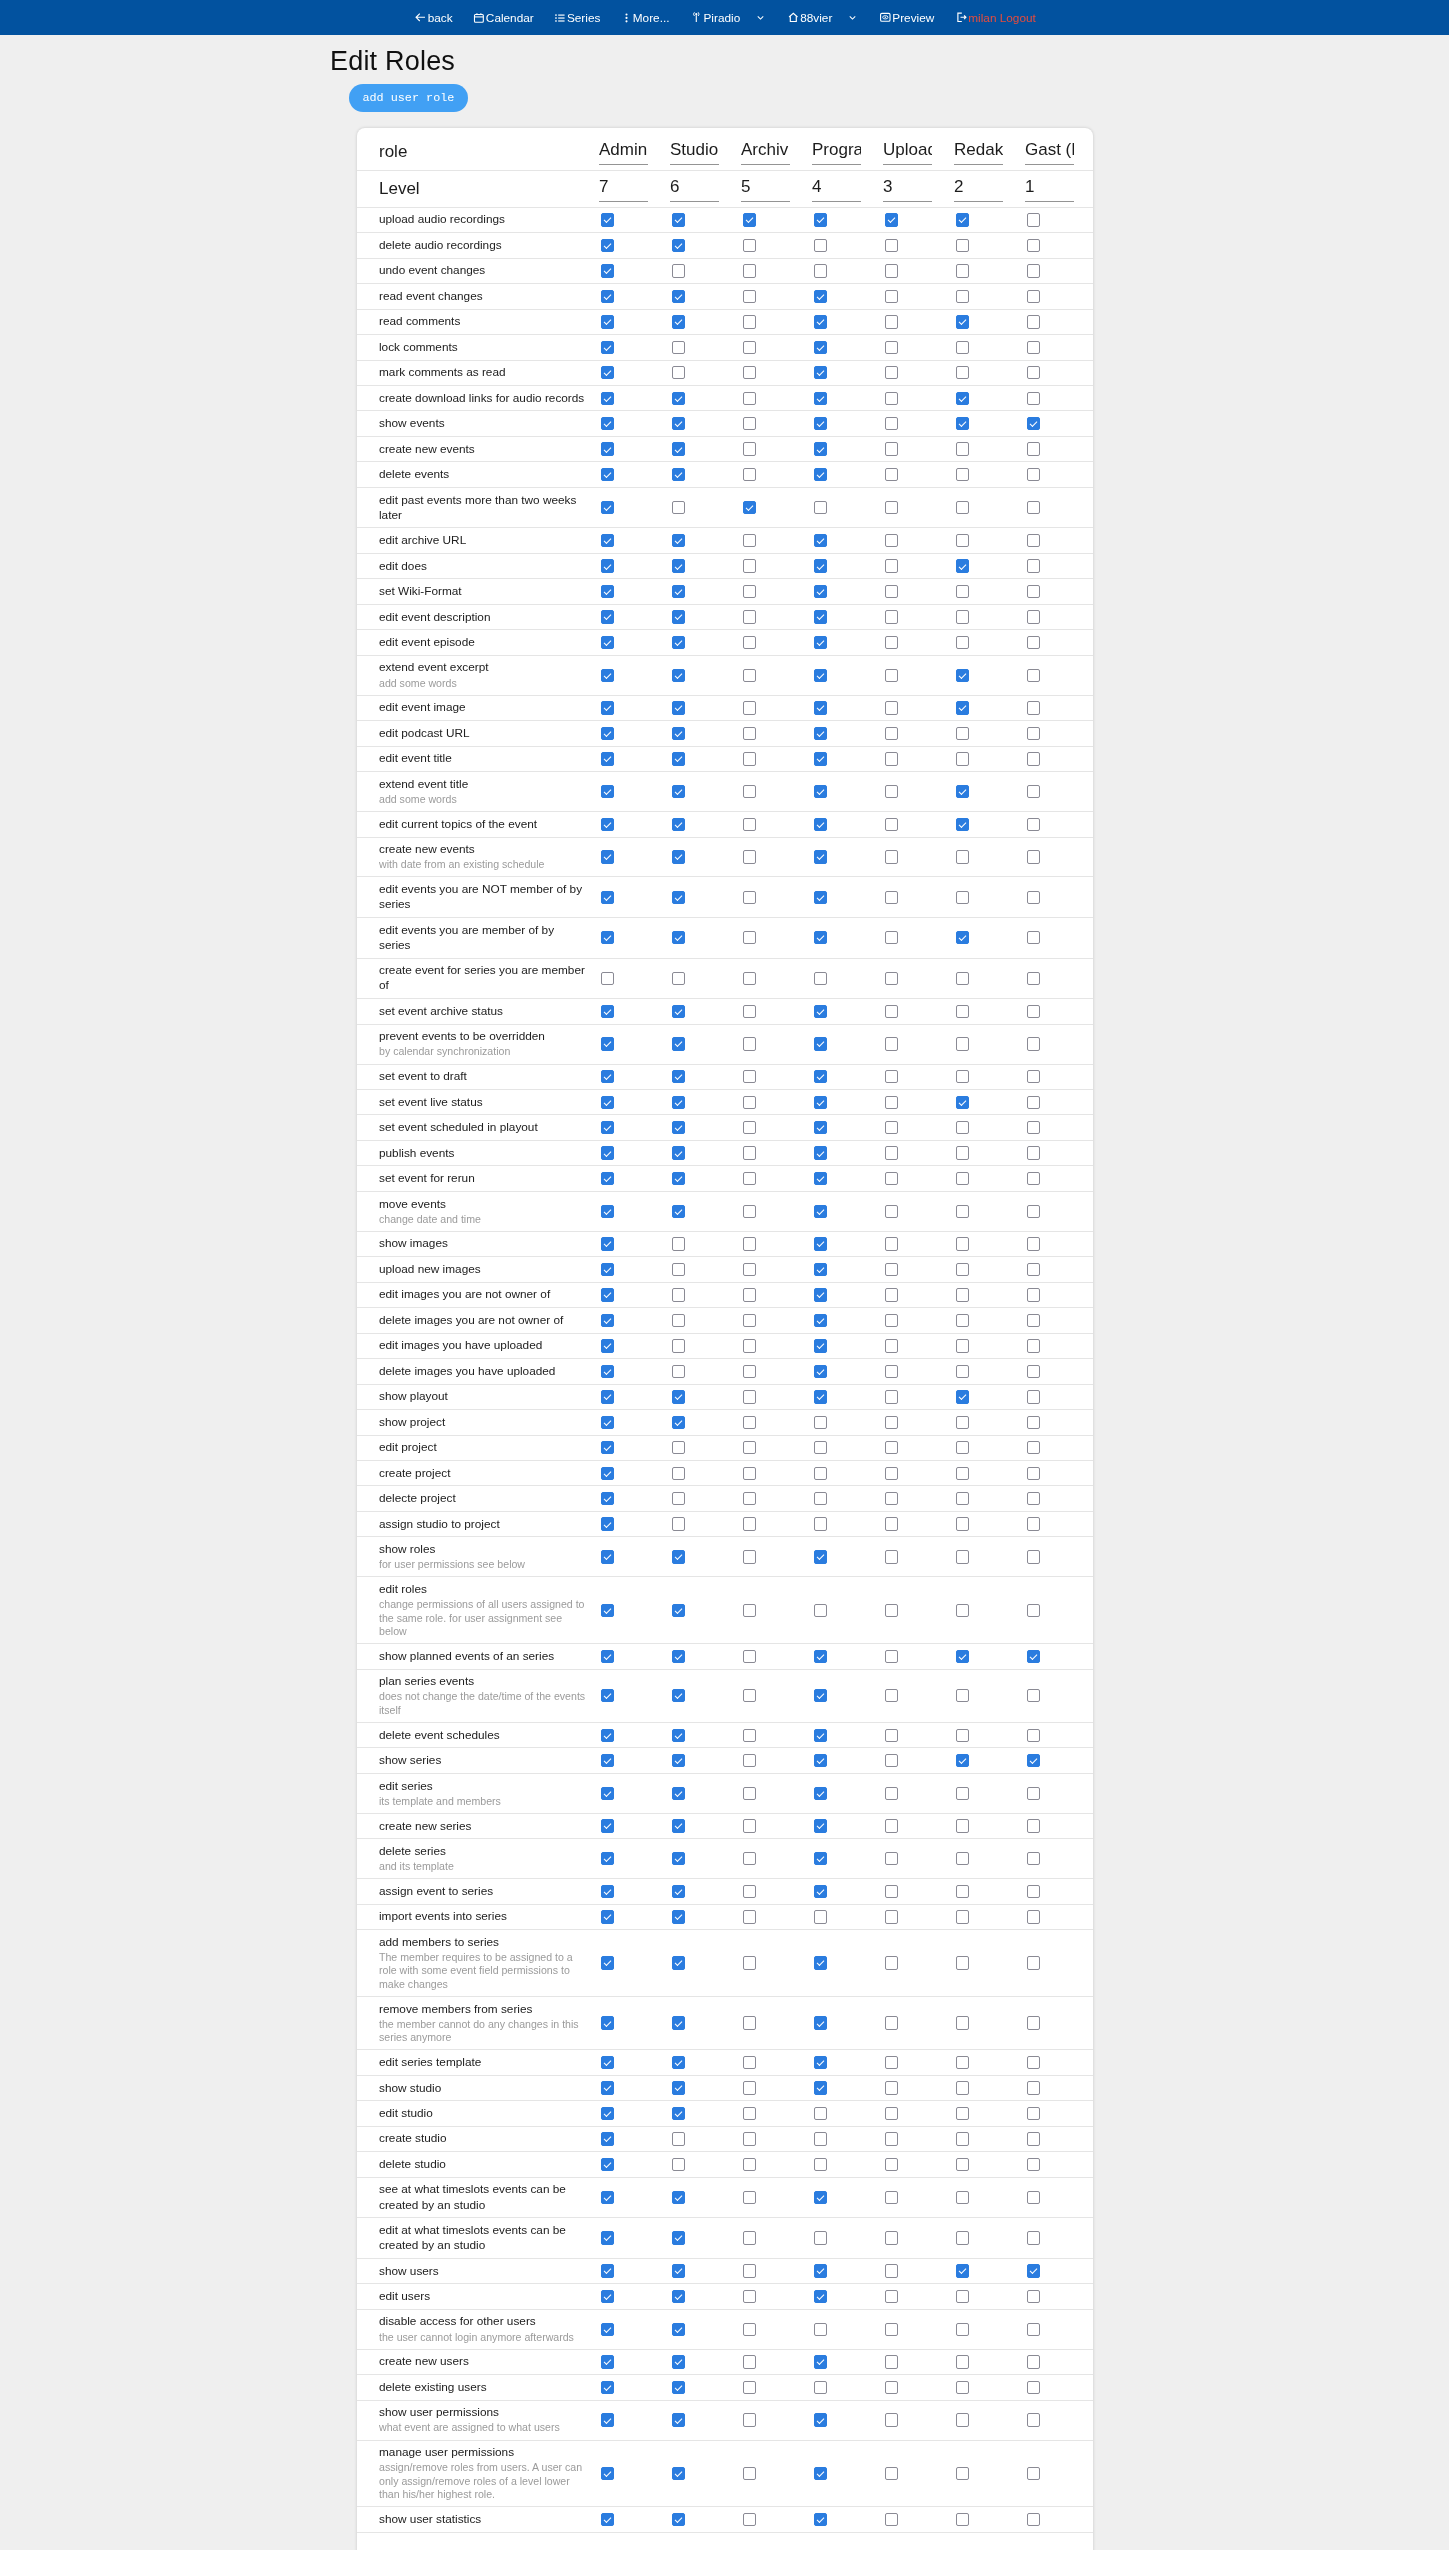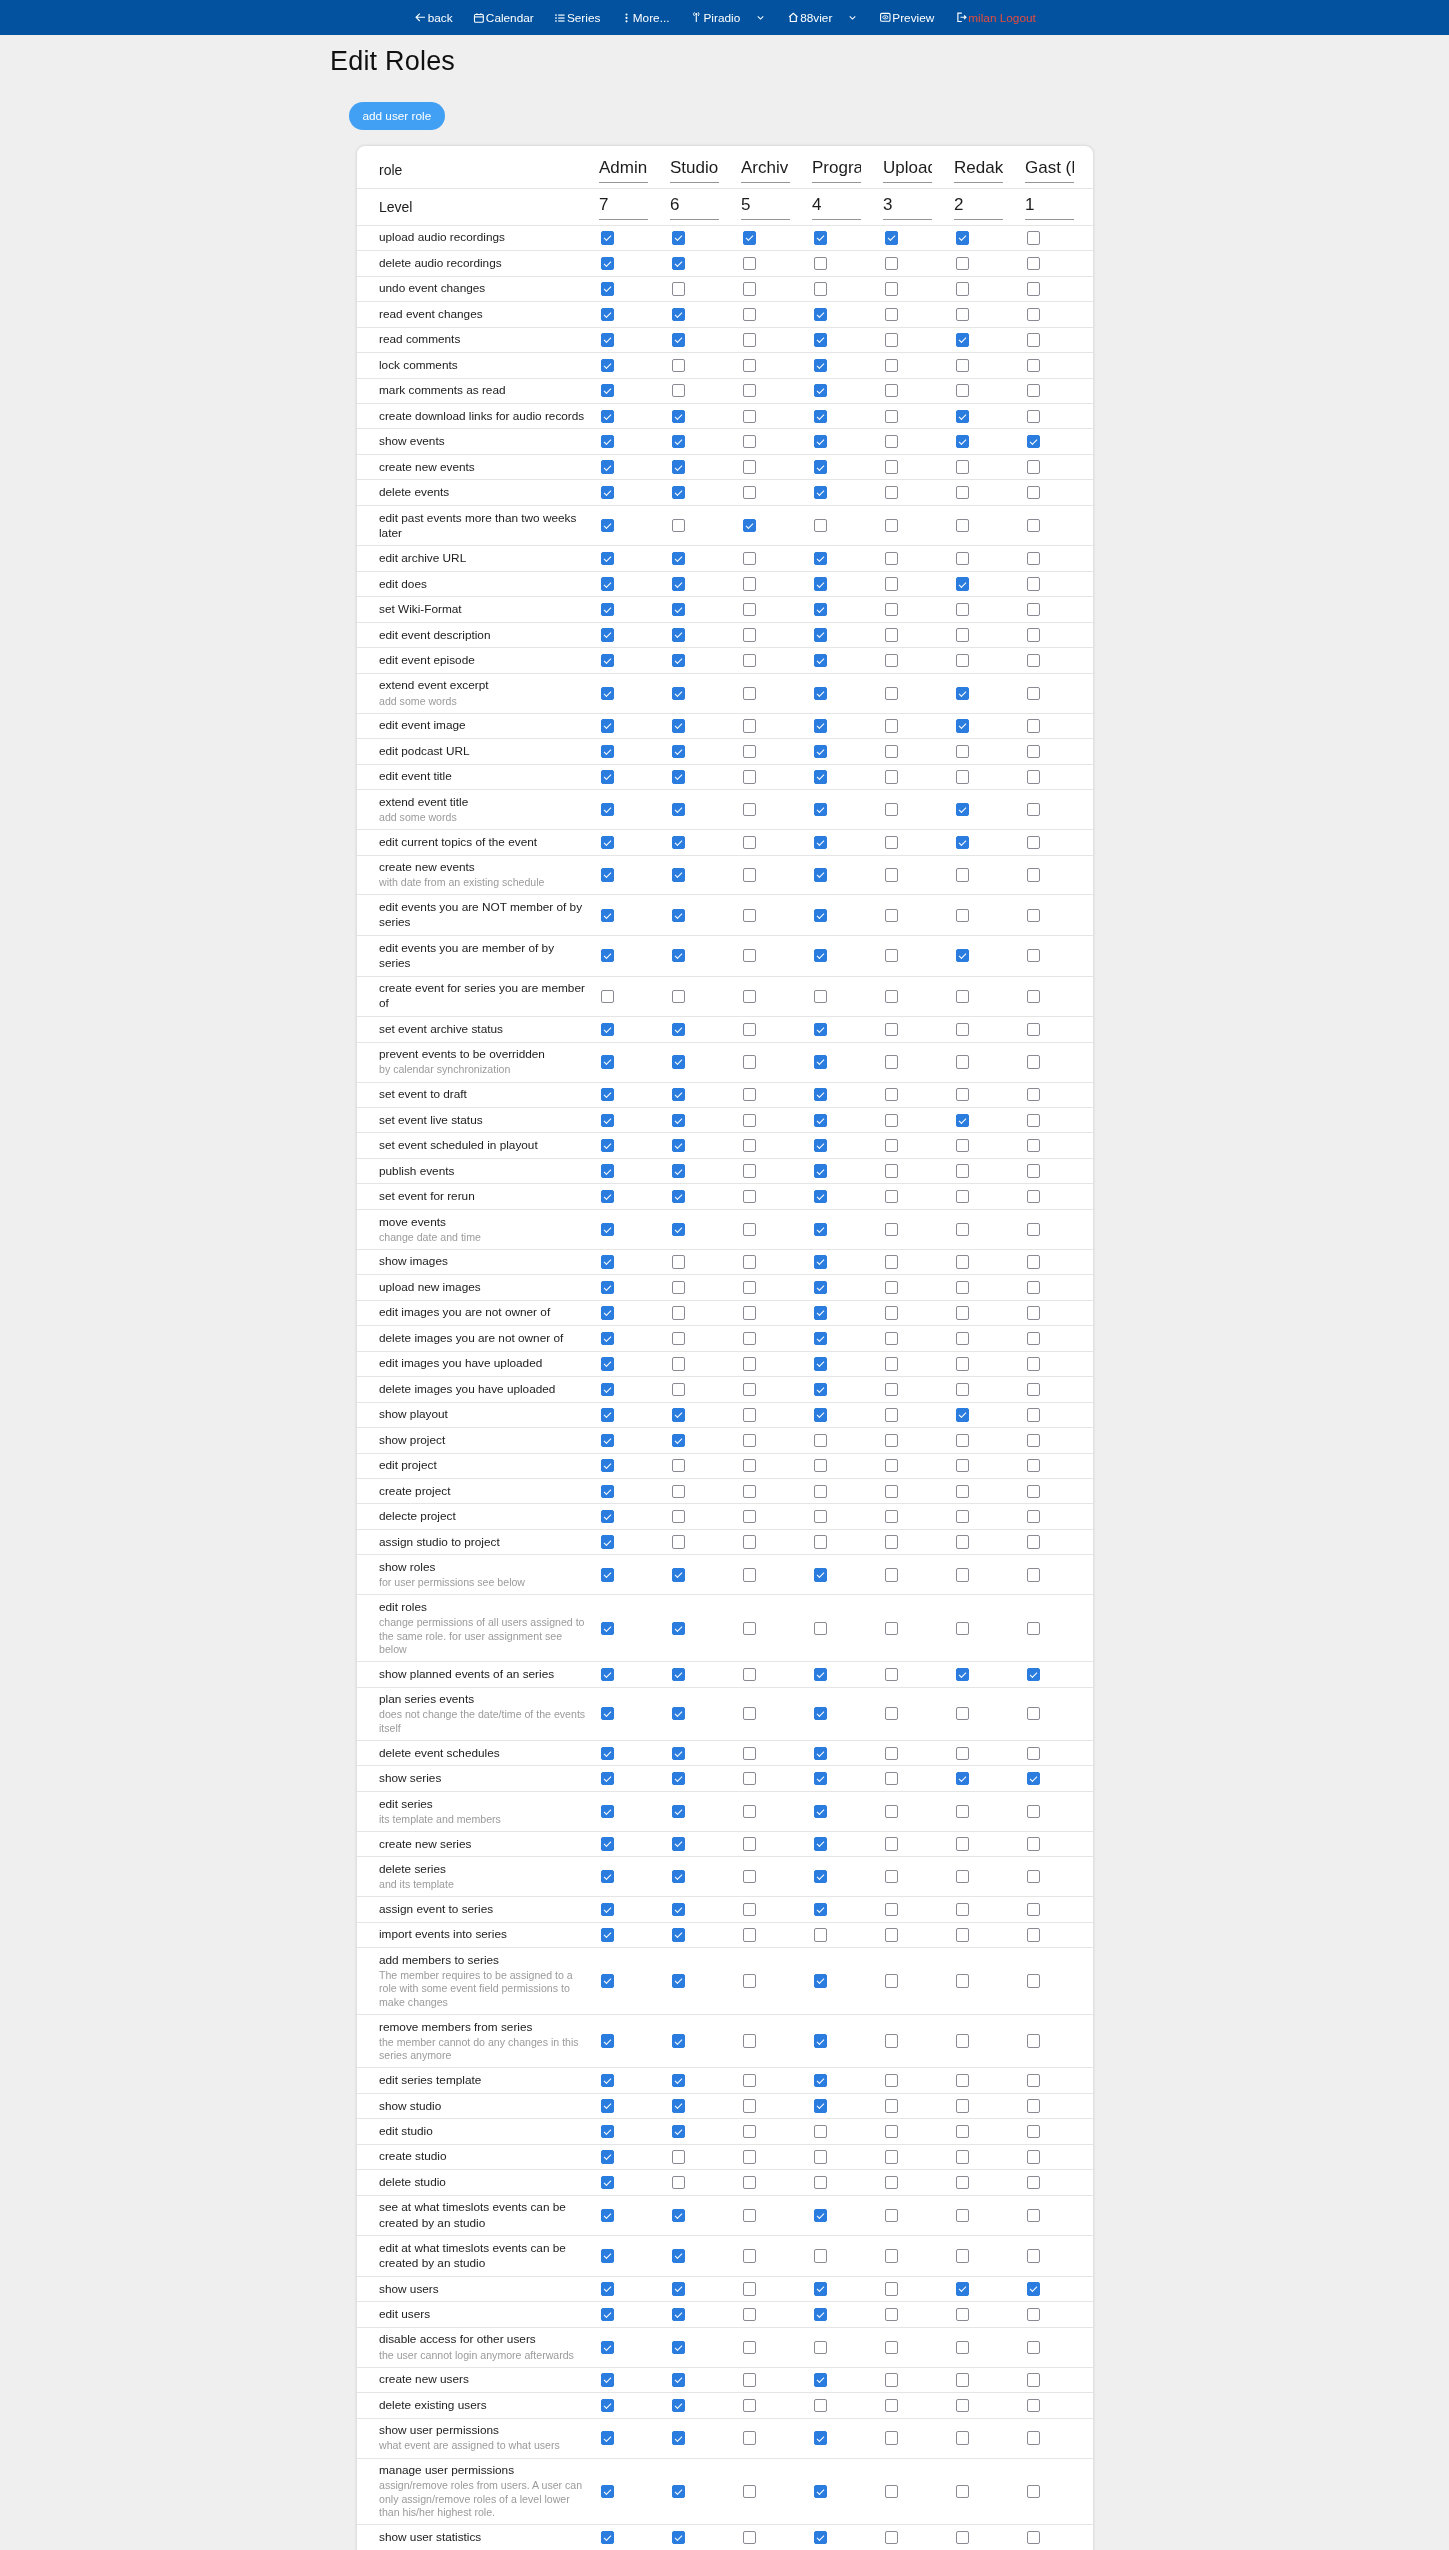--- a/index.html
+++ b/index.html
@@ -10,28 +10,28 @@
   .topnav { height:35px; background:#02529f; display:flex; align-items:center; justify-content:center; gap:20.4px; }
   .nav-item { display:flex; align-items:center; gap:1px; color:#ffffff; font-size:11.8px; font-weight:500; cursor:pointer; white-space:nowrap; }
   .nav-item svg { display:block; }
   .nav-chevron { margin-left:14px; display:flex; align-items:center; cursor:pointer; }
   .nav-logout { color:#e74c3c; }
   .nav-logout .lbl { color:#e74c3c; }
 
   
   .wrapper { width:790px; margin:0 auto; padding-top:11px; }
   h1.page-title { font-size:27px; font-weight:500; color:#101010; letter-spacing:0.2px; }
-  .add-role-btn { margin:25px 0 0 19px; display:inline-block; background:#41a0f4; color:#fff; border:none; font-size:11.8px; font-family:Liberation Sans, sans-serif; padding:7px 13.4px; border-radius:15px; cursor:pointer; }
+  .add-role-btn { margin:7px 0 0 19px; display:inline-block; background:#41a0f4; color:#fff; border:none; font-size:11.8px; font-family:Liberation Mono, monospace; padding:7px 13.4px; border-radius:15px; cursor:pointer; }
 
   
   .card { width:736px; margin:15.7px auto 41px; background:#ffffff; border-radius:7.9px; box-shadow:0 0.8px 3.1px rgba(0,0,0,.18); overflow:hidden; padding-bottom:4.7px; }
   .trow { display:grid; grid-template-columns:220px repeat(7, 71px); align-items:center; padding:4.7px 0 4.7px 22px; border-bottom:0.8px solid #e5e5e5; min-height:23px; }
   .trow.header { min-height:36px; padding-top:11px; }
   .trow.levels { min-height:33px; }
-  .rowhead { font-size:14px; color:#1c1c1c; }
+  .rowhead { font-size:17px; color:#1c1c1c; }
   .col-input { width:49px; border:none; border-bottom:0.8px solid #949494; background:transparent; font-family:inherit; font-size:17px; color:#1c1c1c; padding:1.6px 0 3.9px; outline:none; border-radius:0; }
   .cell { display:flex; align-items:center; }
 
   .plabel { padding-right:11px; }
   .ptitle { font-size:11.8px; color:#212121; line-height:1.28; }
   .psub { font-size:10.6px; color:#9b9b9b; line-height:1.27; margin-top:1px; }
 
   .cb { width:13.4px; height:13.4px; border-radius:2px; border:1.6px solid #8a8a94; background:#fff; position:relative; cursor:pointer; margin-left:1.6px; flex:0 0 auto; }
   .cb.checked { border-color:#2a7cdf; background:#2a7cdf; }
   .cb.checked::after { content:""; position:absolute; left:2.4px; top:3.1px; width:6.3px; height:3.1px; border-left:1.6px solid #fff; border-bottom:1.6px solid #fff; transform:rotate(-45deg); }

